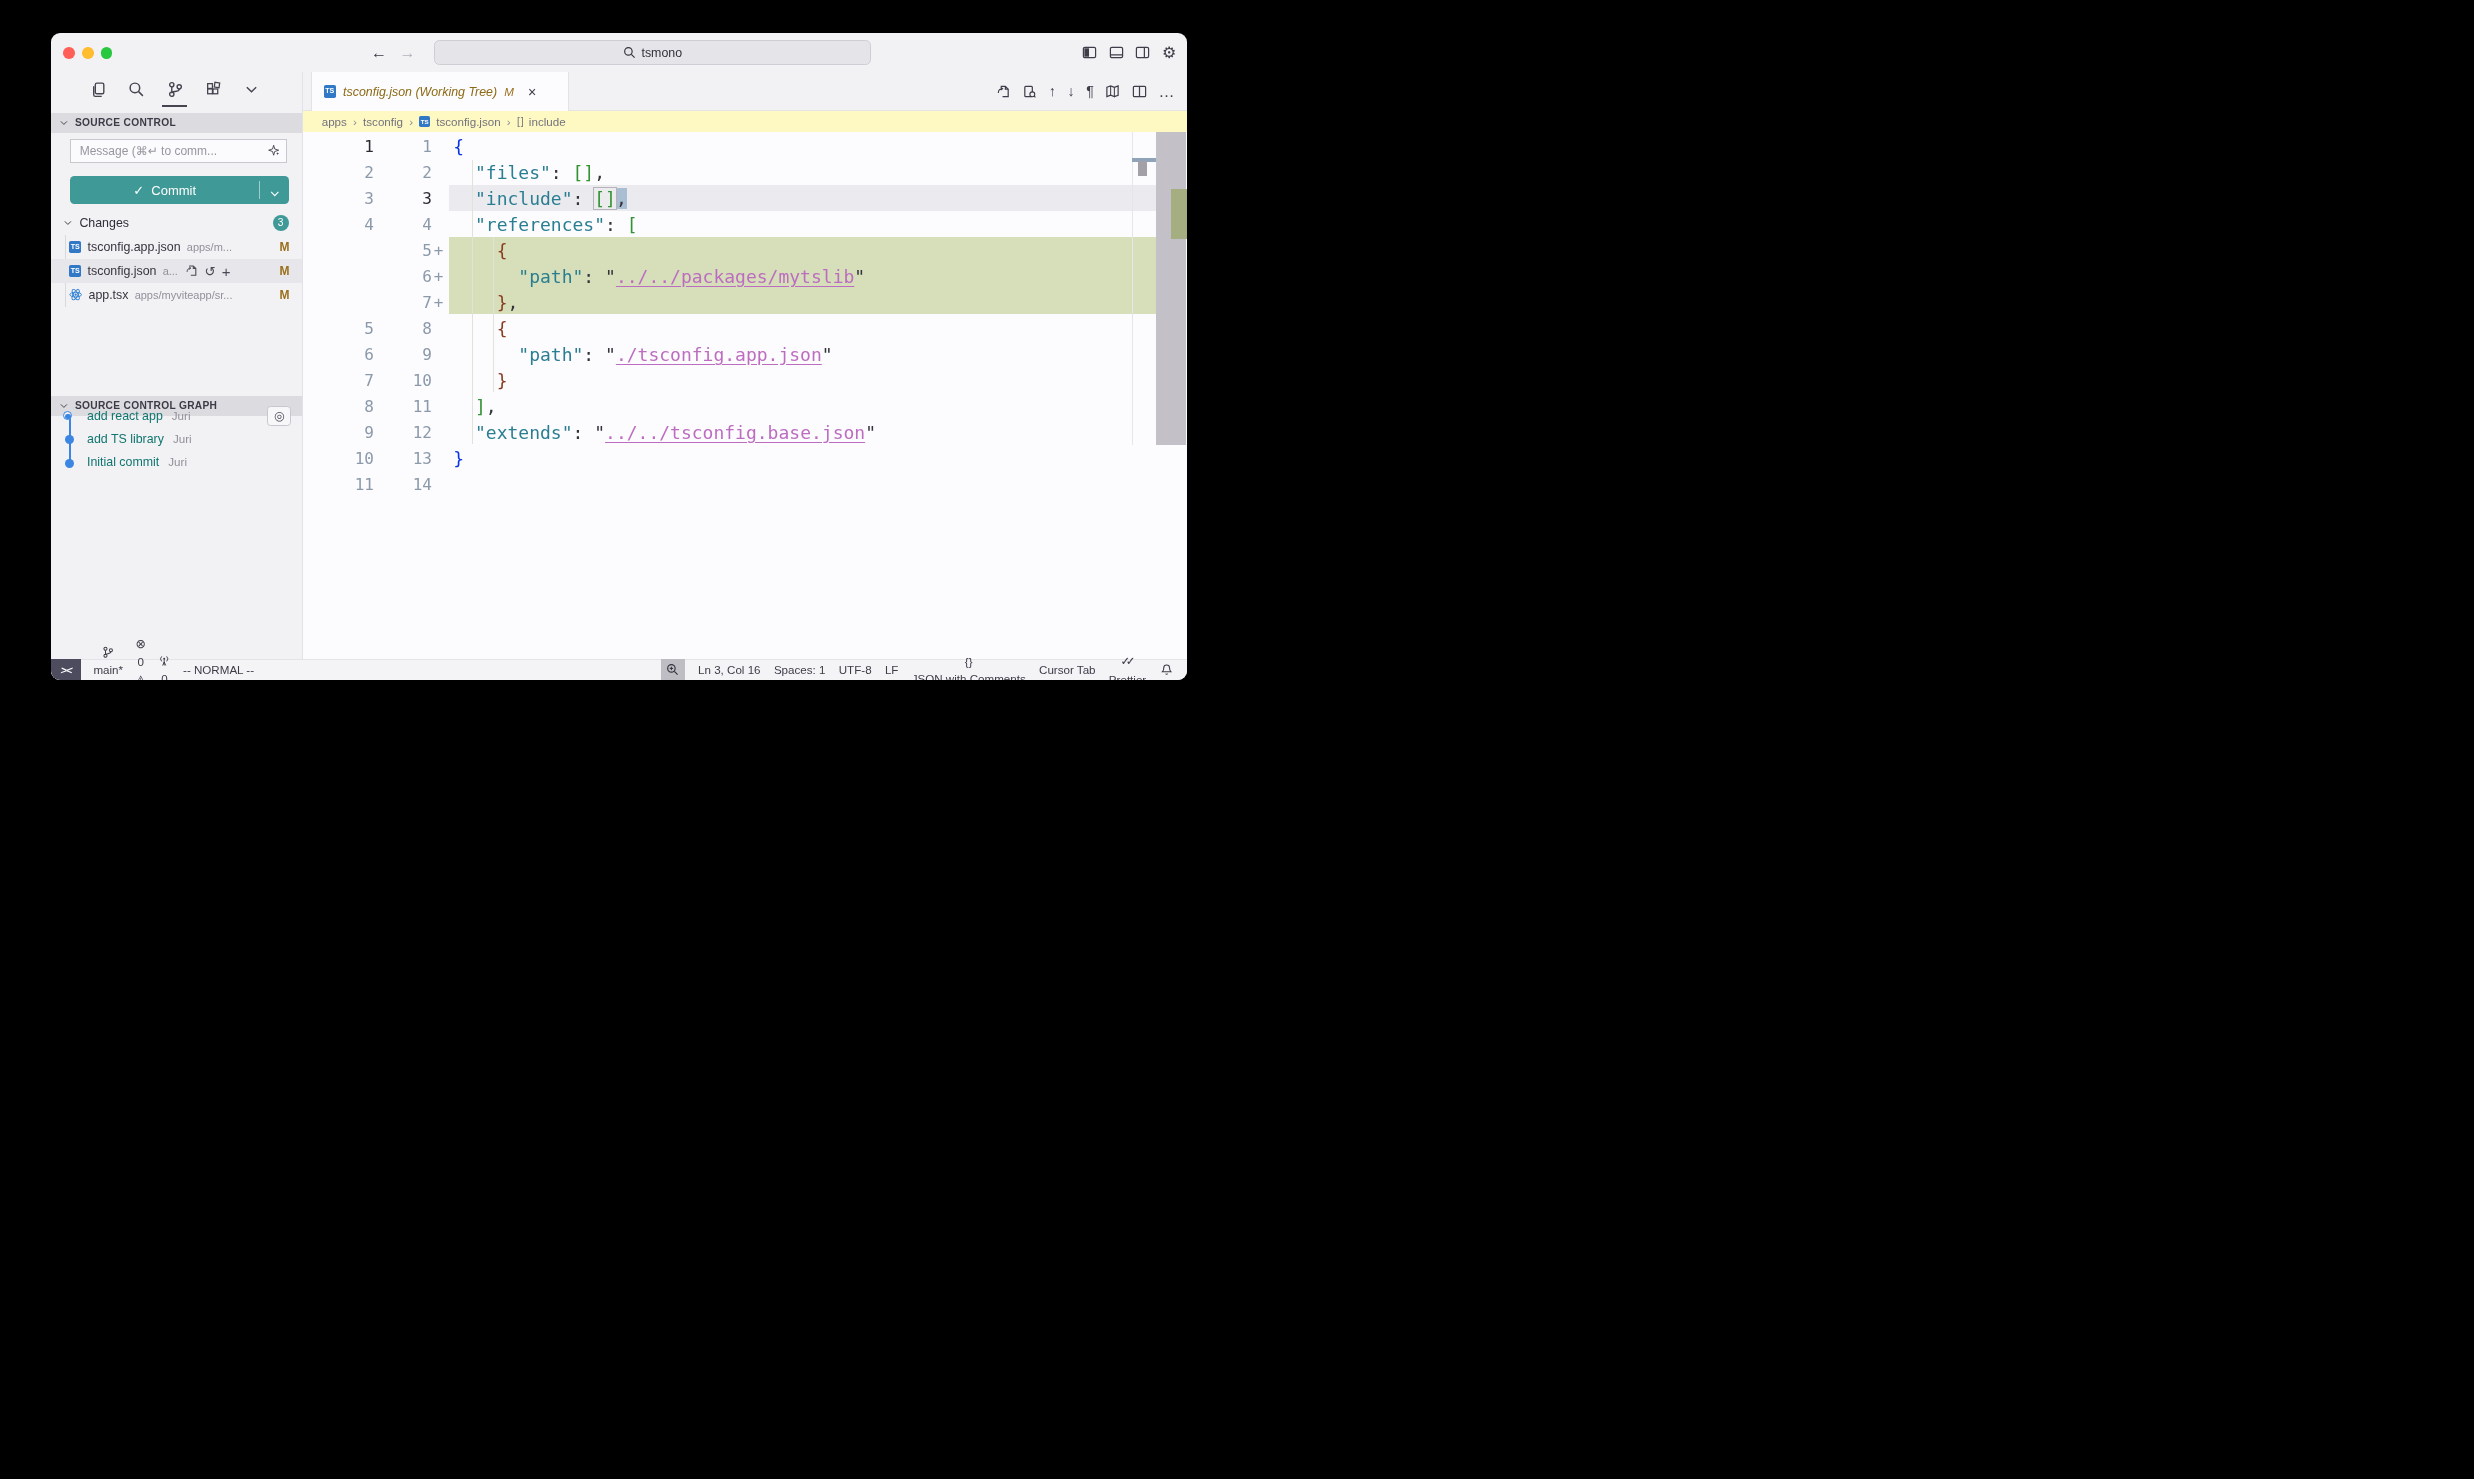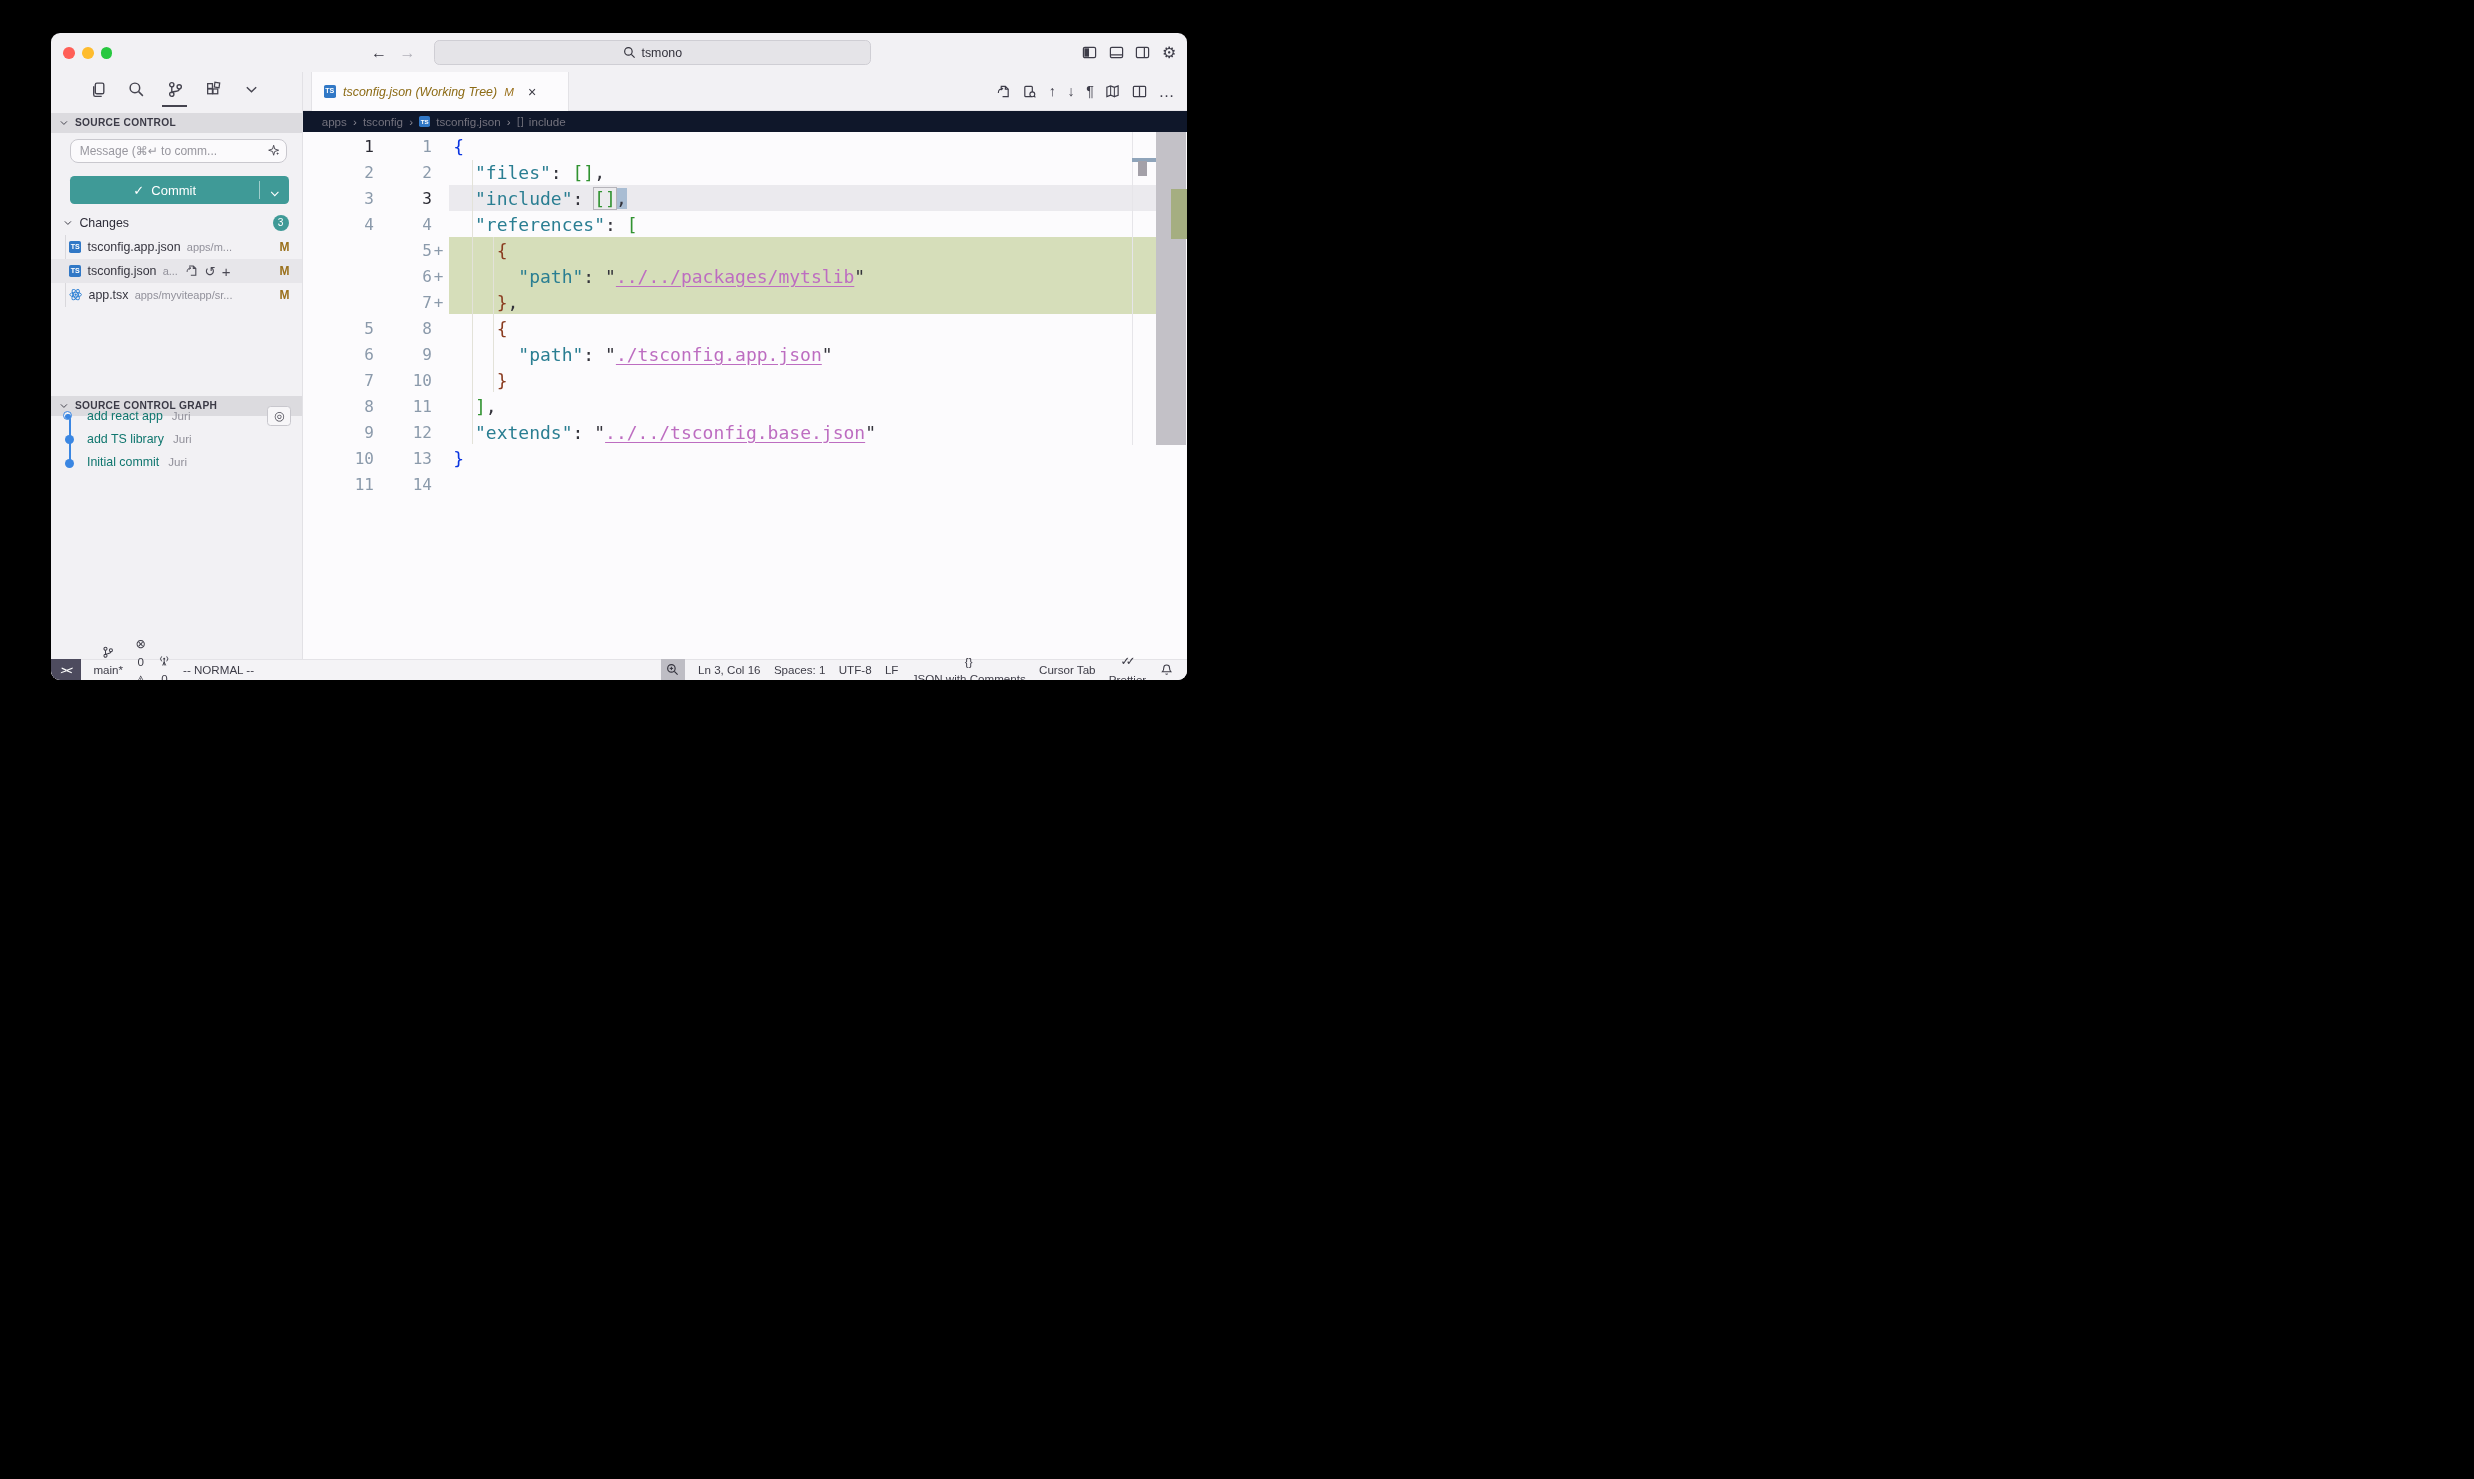--- a/index.html
+++ b/index.html
@@ -28,21 +28,21 @@
 
   
   .sidebar { position:relative; width:251px; flex:0 0 251px; background:#f2f1f4; }
   .activity { position:absolute; left:35px; top:5.3px; display:flex; gap:13.3px; color:#45444f; }
   .act-btn { width:25px; height:25px; display:flex; align-items:center; justify-content:center; }
   .act-underline { position:absolute; left:111px; top:33px; width:25px; height:1.8px; background:#45444f; }
   .sec-head { position:absolute; left:0; width:100%; height:19.6px; background:#dcdbdf; display:flex;
               align-items:center; gap:6.2px; padding-left:8px; font-size:10.2px; font-weight:bold;
               letter-spacing:0.3px; color:#3b3a46; }
   .msg-wrap { position:absolute; left:18.7px; top:67px; width:217px; height:24px; }
-  .msg-input { width:100%; height:100%; background:#fbfafc; border:0.9px solid #c9c8ce; border-radius:8px;
+  .msg-input { width:100%; height:100%; background:#fbfafc; border:0.9px solid #c9c8ce; border-radius:0;
                font-family:"Liberation Sans",sans-serif; font-size:12px; color:#35343e; padding:0 25px 0 9px; }
   .msg-input::placeholder { color:#98979f; }
   .sparkle { position:absolute; right:6.2px; top:5.3px; color:#45444f; }
   .commit-btn { position:absolute; left:18.7px; top:104px; width:219px; height:28.4px; background:#3f9a97;
                 border:none; border-radius:4.4px; color:#fff; font-size:13px;
                 font-family:"Liberation Sans",sans-serif; }
   .commit-btn .inner { display:flex; align-items:center; justify-content:center; gap:7.1px; width:190px; }
   .commit-divider { position:absolute; right:28.4px; top:5.3px; width:0.9px; height:18px; background:rgba(255,255,255,.5); }
   .commit-chevron { position:absolute; right:8px; top:11.6px; color:#fff; }
   .changes-row { position:absolute; left:0; top:140px; width:100%; height:21.3px; display:flex;
@@ -80,21 +80,21 @@
   .tab { position:absolute; left:8px; top:0; height:39px; width:258px; background:#fcfbfd;
          border-left:0.9px solid #e3e2e6; border-right:0.9px solid #e3e2e6; display:flex; align-items:center;
          padding-left:11.6px; gap:7.1px; }
   .tab-label { font-size:12.4px; font-style:italic; color:#8c6a14; white-space:nowrap; }
   .tab-m { font-size:11.6px; color:#9a701b; font-style:italic; }
   .tab-close { font-size:14.2px; color:#3c3b45; margin-left:7.1px; }
   .ed-actions { position:absolute; right:0; top:0; height:39px; display:flex; align-items:center;
                 gap:11.6px; padding-right:12.4px; color:#3e3d49; }
   .txt-ico { font-size:14.2px; line-height:1; }
   .breadcrumb { height:21.3px; display:flex; align-items:center; padding-left:18.7px; gap:6.2px;
-                font-size:11.6px; color:#73727d; background:#0f172a; }
+                font-size:11.6px; color:#73727d; background:#fef9c3; }
   .crumb-sep { color:#8a8993; font-size:11.6px; }
   .array-sym { font-size:10.2px; letter-spacing:-0.9px; color:#73727d; }
 
   
   .code { position:relative; height:526px; overflow:hidden; }
   .band { position:absolute; left:146px; width:708px; }
   .band.current { top:53px; height:26px; background:#ebeaee; }
   .band.added { top:105px; height:77px; background:#d6deba; }
   .guide { position:absolute; width:0.9px; background:#e3e2d9; }
   .rows { position:relative; padding-top:1.8px; }

